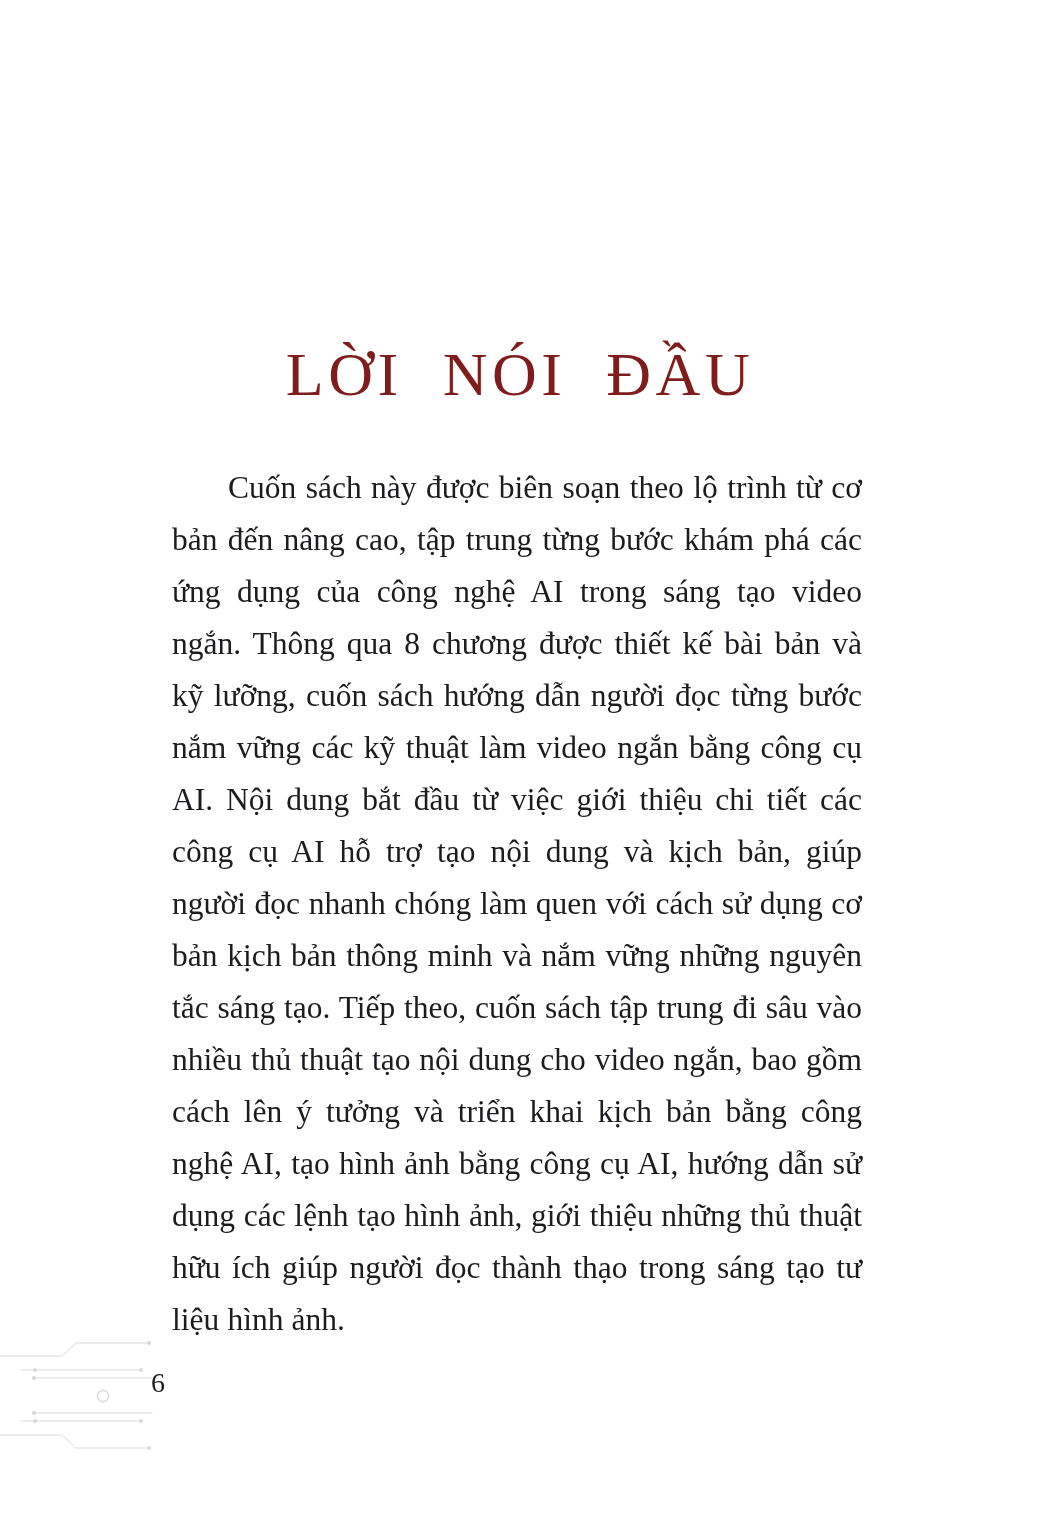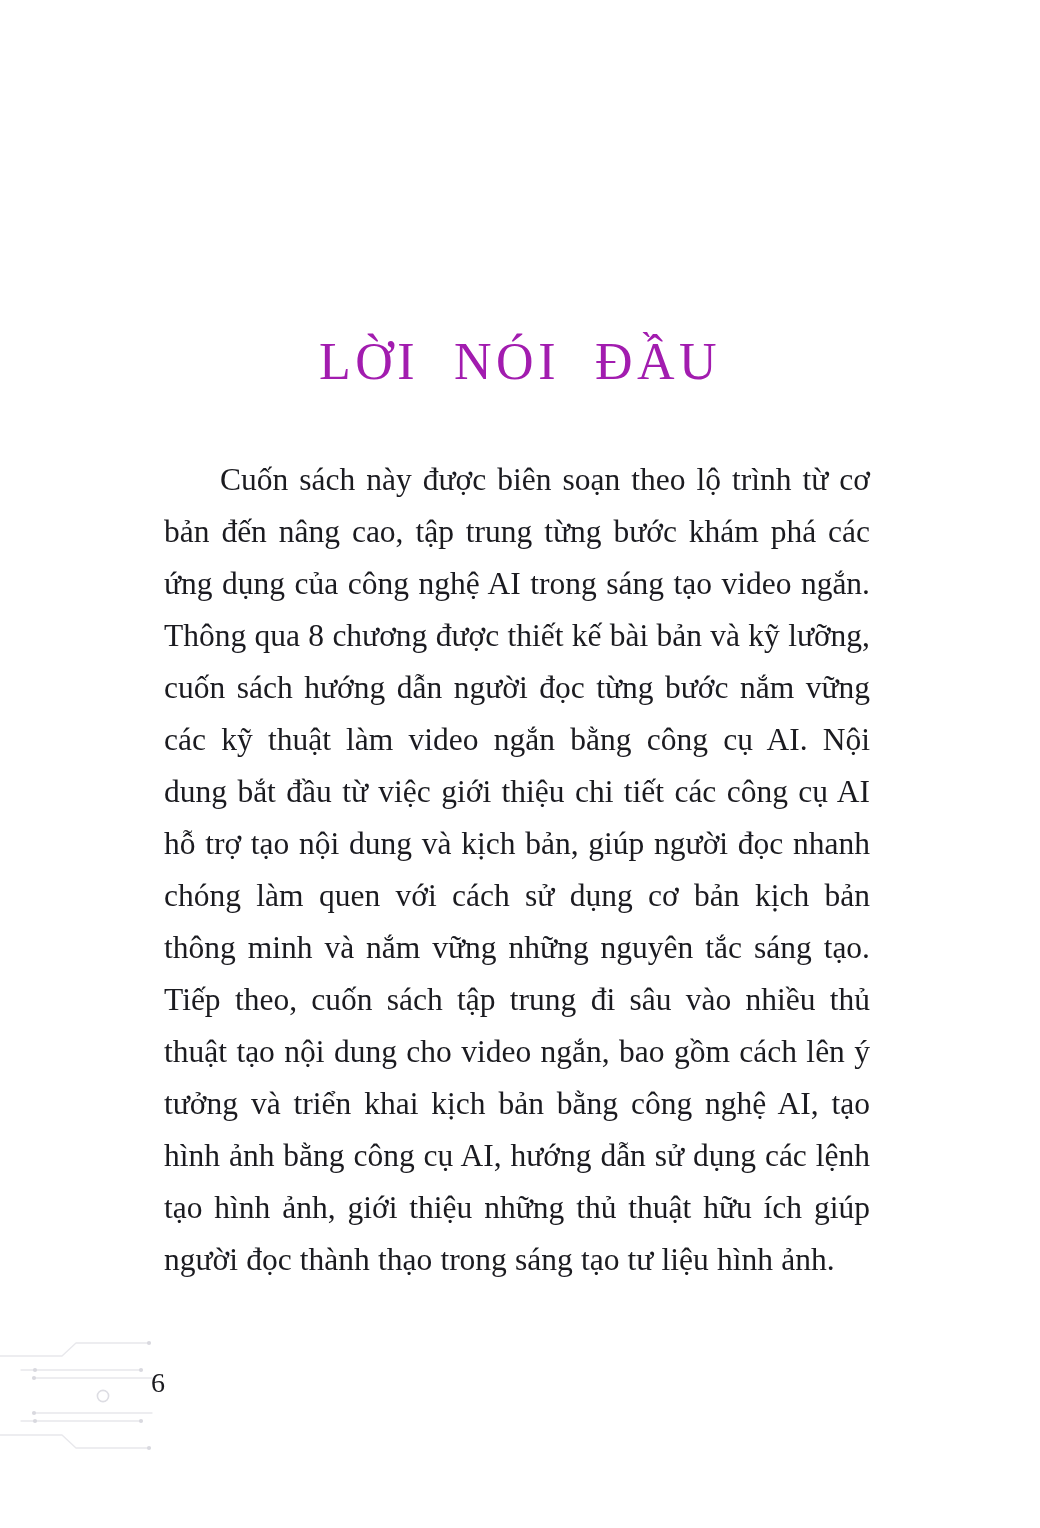--- a/index.html
+++ b/index.html
@@ -19,38 +19,38 @@
   }
 
   
   .chapter-title {
     position: absolute;
     left: 0;
     right: 0;
     top: 296px;
     text-align: center;
     font-family: "Liberation Serif", "DejaVu Serif", serif;
-    font-size: 52px;
+    font-size: 62px;
     font-weight: 400;
     letter-spacing: 4.5px;
-    color: #a21caf;
+    color: #7f1d1d;
     line-height: 1.18;
     white-space: pre;
   }
 
   
   .body-block {
     position: absolute;
     left: 156px;
     top: 446px;
     width: 722px;
   }
 
   .body-paragraph {
-    margin: 8px;
+    margin: 16px;
     font-size: 31.5px;
     line-height: 52px;
     text-align: justify;
     text-indent: 56px;
     color: #1b1b20;
     word-spacing: 0.3px;
     hyphens: none;
   }
 
   

